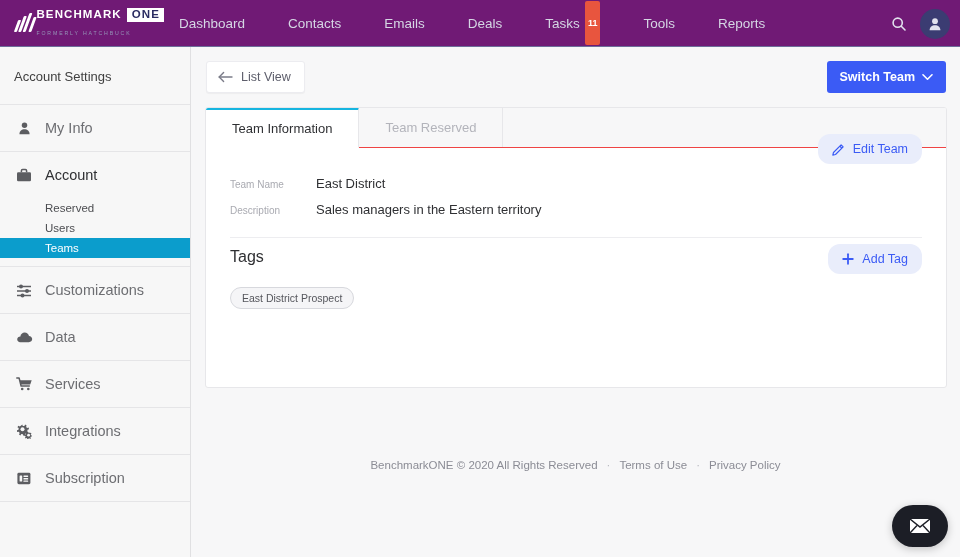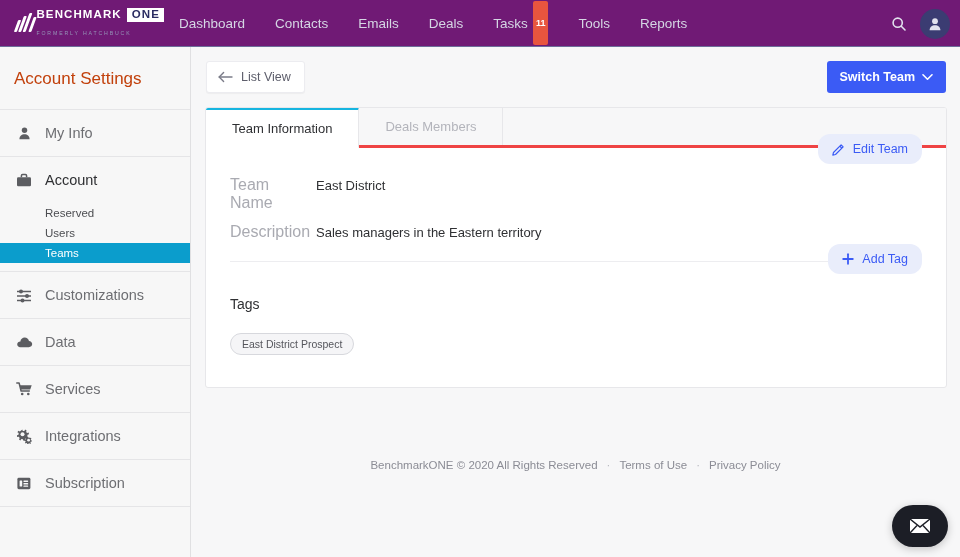--- a/index.html
+++ b/index.html
@@ -35,21 +35,21 @@
     color: #fff; font-size: 11.5px; font-weight: bold; letter-spacing: 1.1px;
   }
   .logo-one {
     background: #fff; color: #2c2d62; font-size: 11.5px; font-weight: bold;
     letter-spacing: 1.1px; padding: 1px 4px 1px 5px; margin-left: 5px;
   }
   .logo-sub {
     color: #9596b8; font-size: 5.2px; letter-spacing: 1.85px;
     margin-top: 4px; text-align: center; padding-right: 2px;
   }
-  .nav-items { display: flex; align-items: center; gap: 0px; justify-content: space-between; }
+  .nav-items { display: flex; align-items: center; gap: 13px; justify-content: space-between; }
   .nav-item {
     color: #d5d6e4; font-size: 13.5px; padding: 0 15px;
     display: flex; align-items: center; cursor: pointer; height: 47px;
   }
   .nav-badge {
     background: #e8553e; color: #fff; font-size: 9px; font-weight: bold;
     border-radius: 2px; padding: 17px 3px; margin-left: 5px; line-height: 1.2;
   }
   .nav-right {
     position: absolute; right: 10px; top: 0; height: 47px;
@@ -63,21 +63,21 @@
   .nav-icon-btn svg { display: block; }
 
   
   .sidebar {
     position: absolute; left: 0; top: 47px;
     width: 191px; height: 510px;
     background: #f7f7f7;
     border-right: 1px solid #e0e0e2;
   }
   .sidebar-title {
-    font-size: 17px; color: #c2410c; padding: 22px 0 20px 14px;
+    font-size: 13px; color: #404040; padding: 22px 0 20px 14px;
     border-bottom: 1px solid #e5e5e7;
   }
   .side-group { border-bottom: 1px solid #e5e5e7; }
   .side-row {
     display: flex; align-items: center;
     padding: 15px 0 15px 14px; cursor: pointer;
   }
   .side-ico {
     width: 20px; margin-right: 11px; display: flex;
     align-items: center; justify-content: center; color: #5c5d61;
@@ -111,50 +111,50 @@
     display: flex; align-items: center; gap: 7px;
     padding: 9px 13px; cursor: pointer;
     font-size: 12.5px; font-weight: bold;
   }
 
   .card {
     margin: 14px 13px 0 14px;
     background: #fff; border: 1px solid #e7e7ea; border-radius: 3px;
     height: 281px; position: relative; overflow: hidden;
   }
-  .tabs { display: flex; height: 40px; background: #f7f7f8; border-bottom: 3px solid #ef4444; }
+  .tabs { display: flex; height: 40px; background: #f7f7f8; border-bottom: 1px solid #ef4444; }
   .tab {
     display: flex; align-items: center; justify-content: center;
     padding: 0 26px; font-size: 13px; cursor: pointer;
     border-right: 1px solid #e7e7ea; position: relative;
     color: #b3b4bb; background: #f7f7f8;
   }
   .tab.active {
     background: #fff; color: #2f3033;
     border-top: 3px solid #16b5e0; margin-top: -1px;
     border-bottom: 1px solid #fff; height: 41px;
   }
   .tab-filler { flex: 1; border-right: none; }
 
   .card-body { padding: 28px 24px 0 24px; }
   .field-row { display: flex; align-items: baseline; margin-bottom: 11px; }
-  .field-label { width: 86px; font-size: 16px; color: #a9aab1; }
+  .field-label { width: 86px; font-size: 10px; color: #a9aab1; }
   .field-value { font-size: 13px; color: #2f3033; }
   .btn-ghost {
     position: absolute; right: 24px;
     background: #e9edfb; color: #3b5bf5; border: none; border-radius: 12px;
     display: flex; align-items: center; gap: 8px;
     padding: 8px 14px; cursor: pointer; font-size: 12.5px;
   }
   .btn-edit { top: 26px; }
   .btn-addtag { top: 136px; text-align: right; }
   .divider {
     height: 1px; background: #ededf0; margin: 20px 0 0 0;
   }
-  .tags-title { font-size: 14px; color: #2f3033; margin-top: 34px; }
+  .tags-title { font-size: 16px; color: #2f3033; margin-top: 10px; }
   .tag-pill {
     display: inline-block; margin-top: 21px;
     border: 1px solid #d7d8dd; border-radius: 11px;
     background: #f5f5f7; color: #55565c; font-size: 10.5px;
     padding: 4px 11px;
   }
 
   .footer {
     position: absolute; bottom: 14px; left: 0; width: 769px;
     display: flex; align-items: center; justify-content: center; gap: 9px;
@@ -361,21 +361,21 @@
       </div>
     </div>
 
     <div class="card">
 
       <div class="tabs">
         <div class="tab active">
           <span>Team Information</span>
         </div>
         <div class="tab">
-          <span>Deals Members</span>
+          <span>Team Reserved</span>
         </div>
         <div class="tab tab-filler"></div>
       </div>
 
       <div class="card-body">
 
         <div class="field-row">
           <span class="field-label">Team Name</span>
           <span class="field-value">East District</span>
         </div>

